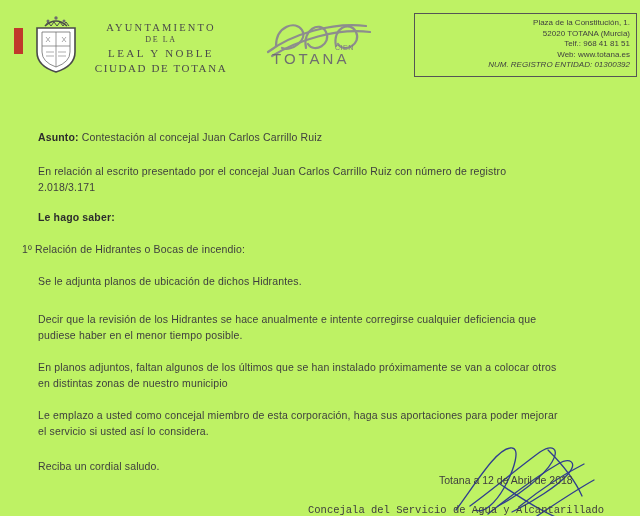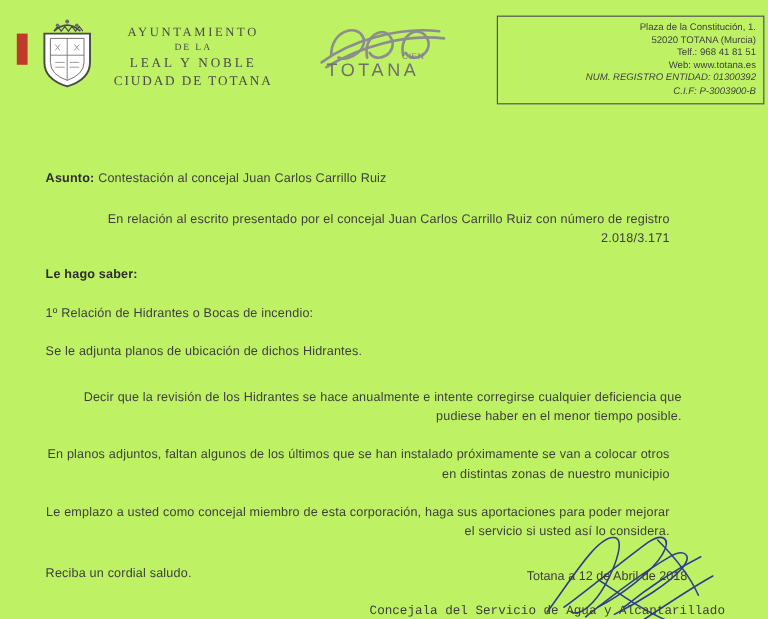--- a/index.html
+++ b/index.html
@@ -130,34 +130,33 @@
   
   .body-wrap {
     position: absolute;
     left: 0;
     top: 112px;
     width: 640px;
   }
 
   .para {
     position: relative;
-    margin: 16px 0 0 0;
+    margin: 4px 0 0 0;
     font-size: 10.5px;
     color: #3e3e3e;
     line-height: 1.5;
     letter-spacing: 0.15px;
-    text-align: right;
   }
 
   .p-asunto { position: absolute; left: 38px; top: 14px; }
   .p-asunto b { color: #2d2d2d; }
 
   .p-rel { position: absolute; left: 38px; top: 48px; width: 520px; }
   .p-hago { position: absolute; left: 38px; top: 94px; font-weight: bold; color: #2d2d2d; }
-  .p-uno  { position: absolute; left: 38px; top: 126px; }
+  .p-uno  { position: absolute; left: 22px; top: 126px; }
   .p-adj  { position: absolute; left: 38px; top: 158px; }
   .p-dec  { position: absolute; left: 38px; top: 196px; width: 530px; }
   .p-pla  { position: absolute; left: 38px; top: 244px; width: 520px; }
   .p-emp  { position: absolute; left: 38px; top: 292px; width: 520px; }
   .p-rec  { position: absolute; left: 38px; top: 343px; }
 
   .sign-date {
     position: absolute;
     left: 439px;
     top: 362px;
@@ -228,21 +227,20 @@
     </div>
     <div class="logo-totana">TOTANA</div>
     <div class="logo-cien">CIEN</div>
 
     <div class="addr-box">
       <div>Plaza de la Constitución, 1.</div>
       <div>52020 TOTANA (Murcia)</div>
       <div>Telf.: 968 41 81 51</div>
       <div>Web: www.totana.es</div>
       <div class="em">NUM. REGISTRO ENTIDAD: 01300392</div>
-      <div class="em">C.I.F: P-3003900-B</div>
     </div>
   </div>
 
   <div class="body-wrap">
 
     <p class="para p-asunto">
       <b>Asunto:</b><span> Contestación al concejal Juan Carlos Carrillo Ruiz</span>
     </p>
 
     <p class="para p-rel">En relación al escrito presentado por el concejal Juan Carlos Carrillo Ruiz con número de registro 2.018/3.171</p>

